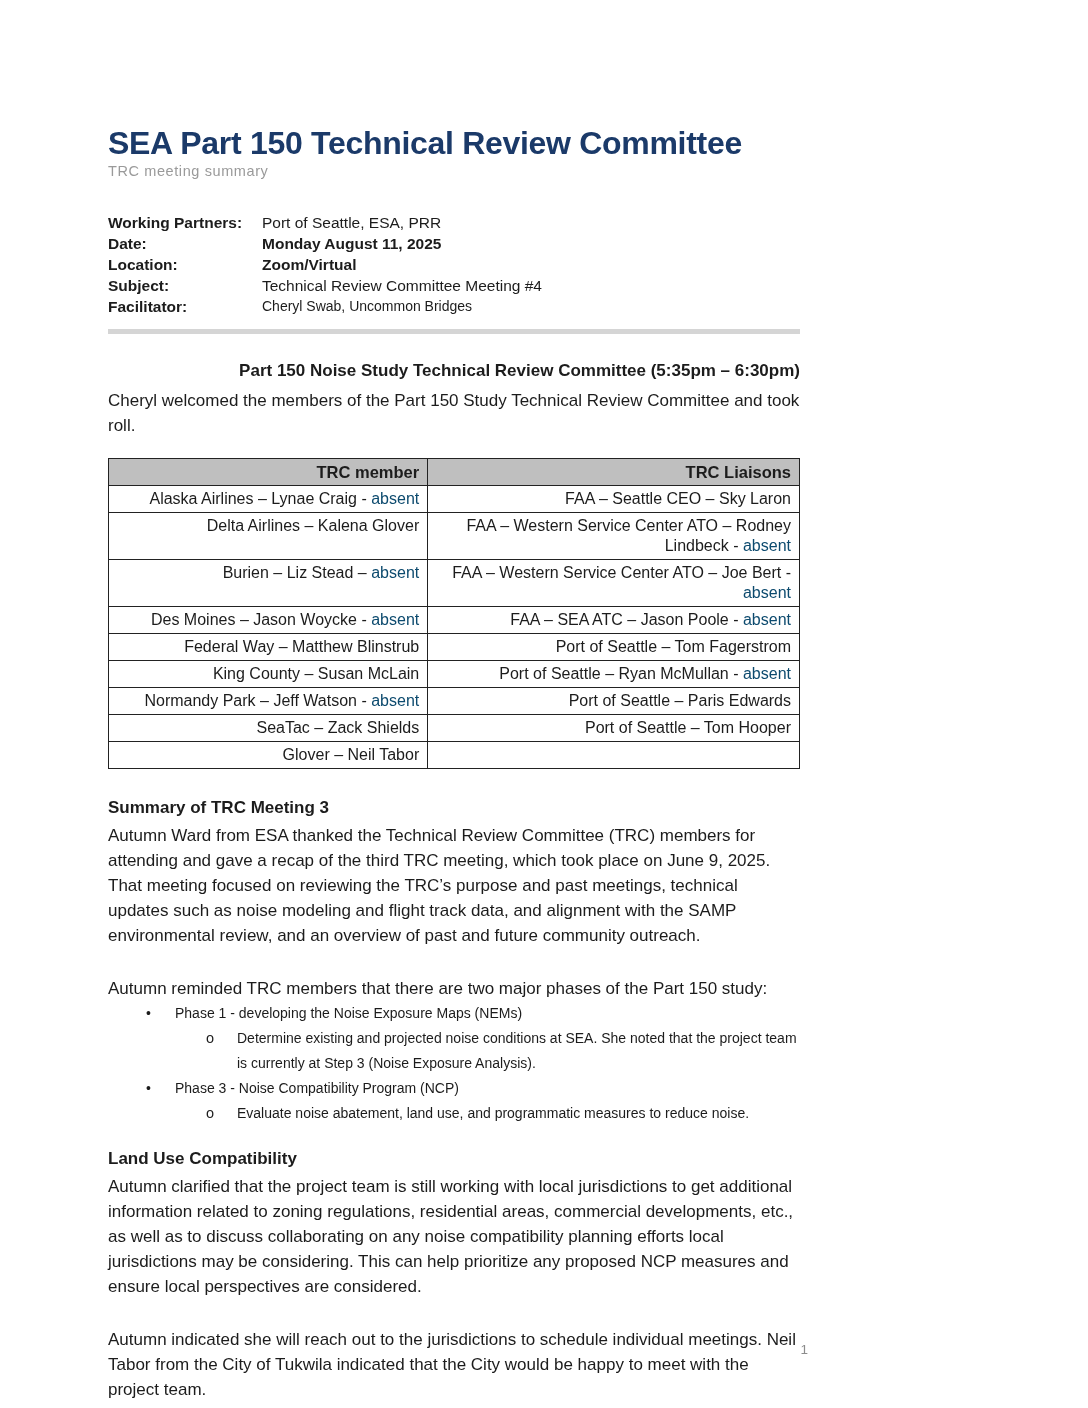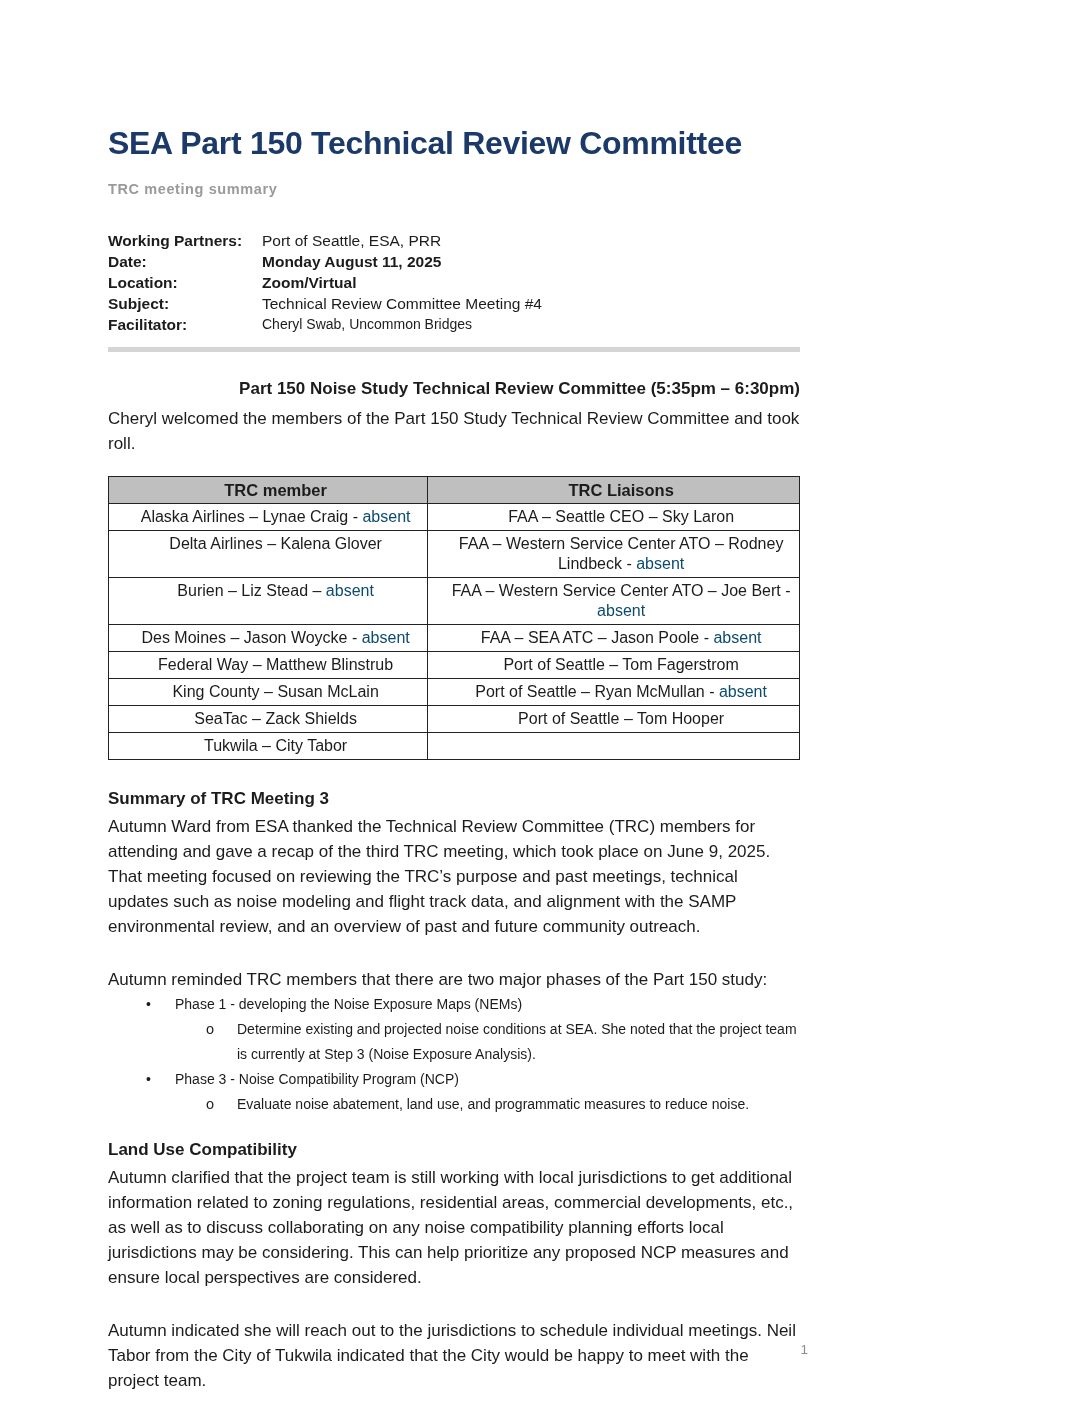--- a/index.html
+++ b/index.html
@@ -8,42 +8,42 @@
     background:#ffffff; box-sizing:border-box;
     padding:124px 108px 0 108px;
     font-family:"Liberation Sans", sans-serif;
     color:#1c1c1c;
   }
   .doc-title {
     margin:0; font-size:32px; line-height:38px; font-weight:700;
     color:#1b3a69; letter-spacing:-0.3px;
   }
   .doc-subtitle {
-    margin-top:18px; font-size:14.5px; line-height:18px;
-    color:#9a9a9a; letter-spacing:0.6px; font-weight:700;
+    margin-top:0; font-size:14.5px; line-height:18px;
+    color:#9a9a9a; letter-spacing:0.6px; font-weight:400;
   }
   .meta { margin-top:32px; font-size:15.5px; line-height:21px; }
   .meta-row { display:flex; }
   .meta-label { flex:0 0 154px; font-weight:700; }
   .meta-value.bold { font-weight:700; }
   .meta-value.small { font-size:14px; }
   .divider { margin-top:12px; height:5px; background:#d5d5d5; }
   .sec-heading { margin:26px 0 0 0; font-size:17px; line-height:22px; font-weight:700;text-align:right; }
   .sub-heading { margin:28px 0 0 0; font-size:17px; line-height:22px; font-weight:700; }
   .para { margin:6px 0 0 0; font-size:17px; line-height:25px; }
   .para.gap { margin-top:28px; }
   .para.tight { margin-top:4px; }
   table.trc {
     margin-top:20px; border-collapse:collapse; width:100%;
     font-size:16px; line-height:20px; table-layout:fixed;
   }
   table.trc col.c1 { width:46.2%; }
   table.trc th, table.trc td {
     border:1px solid #222222; padding:3px 8px 3px 23px;
-    text-align:center; vertical-align:top;
+    text-align:right; vertical-align:top;
   }
   table.trc th { background:#bfbfbf; font-weight:700; font-size:16.5px; }
   .absent { color:#0c4a6e; }
   ul.bullets { list-style:none; margin:0; padding:0; font-size:14px; line-height:25px; }
   ul.bullets li { position:relative; }
   ul.bullets li.l1 { padding-left:67px; }
   ul.bullets li.l1::before { content:"•"; position:absolute; left:38px; }
   ul.bullets li.l2 { padding-left:129px; }
   ul.bullets li.l2::before { content:"o"; position:absolute; left:98px; font-size:14.5px; }
   .page-num {
@@ -117,25 +117,29 @@
         </tr>
         <tr>
           <td><span>Federal Way – Matthew Blinstrub</span></td>
           <td><span>Port of Seattle – Tom Fagerstrom</span></td>
         </tr>
         <tr>
           <td><span>King County – Susan McLain</span></td>
           <td><span>Port of Seattle – Ryan McMullan - </span><span class="absent">absent</span></td>
         </tr>
         <tr>
+          <td><span>Normandy Park – Jeff Watson - </span><span class="absent">absent</span></td>
+          <td><span>Port of Seattle – Paris Edwards</span></td>
+        </tr>
+        <tr>
           <td><span>SeaTac – Zack Shields</span></td>
           <td><span>Port of Seattle – Tom Hooper</span></td>
         </tr>
         <tr>
-          <td><span>Tukwila – City Tabor</span></td>
+          <td><span>Glover – Neil Tabor</span></td>
           <td></td>
         </tr>
       </tbody>
   </table>
 
   <h3 class="sub-heading">Summary of TRC Meeting 3</h3>
   <p class="para tight">Autumn Ward from ESA thanked the Technical Review Committee (TRC) members for attending and gave a recap of the third TRC meeting, which took place on June 9, 2025. That meeting focused on reviewing the TRC’s purpose and past meetings, technical updates such as noise modeling and flight track data, and alignment with the SAMP environmental review, and an overview of past and future community outreach.</p>
   <p class="para gap">Autumn reminded TRC members that there are two major phases of the Part 150 study:</p>
 
   <ul class="bullets">

